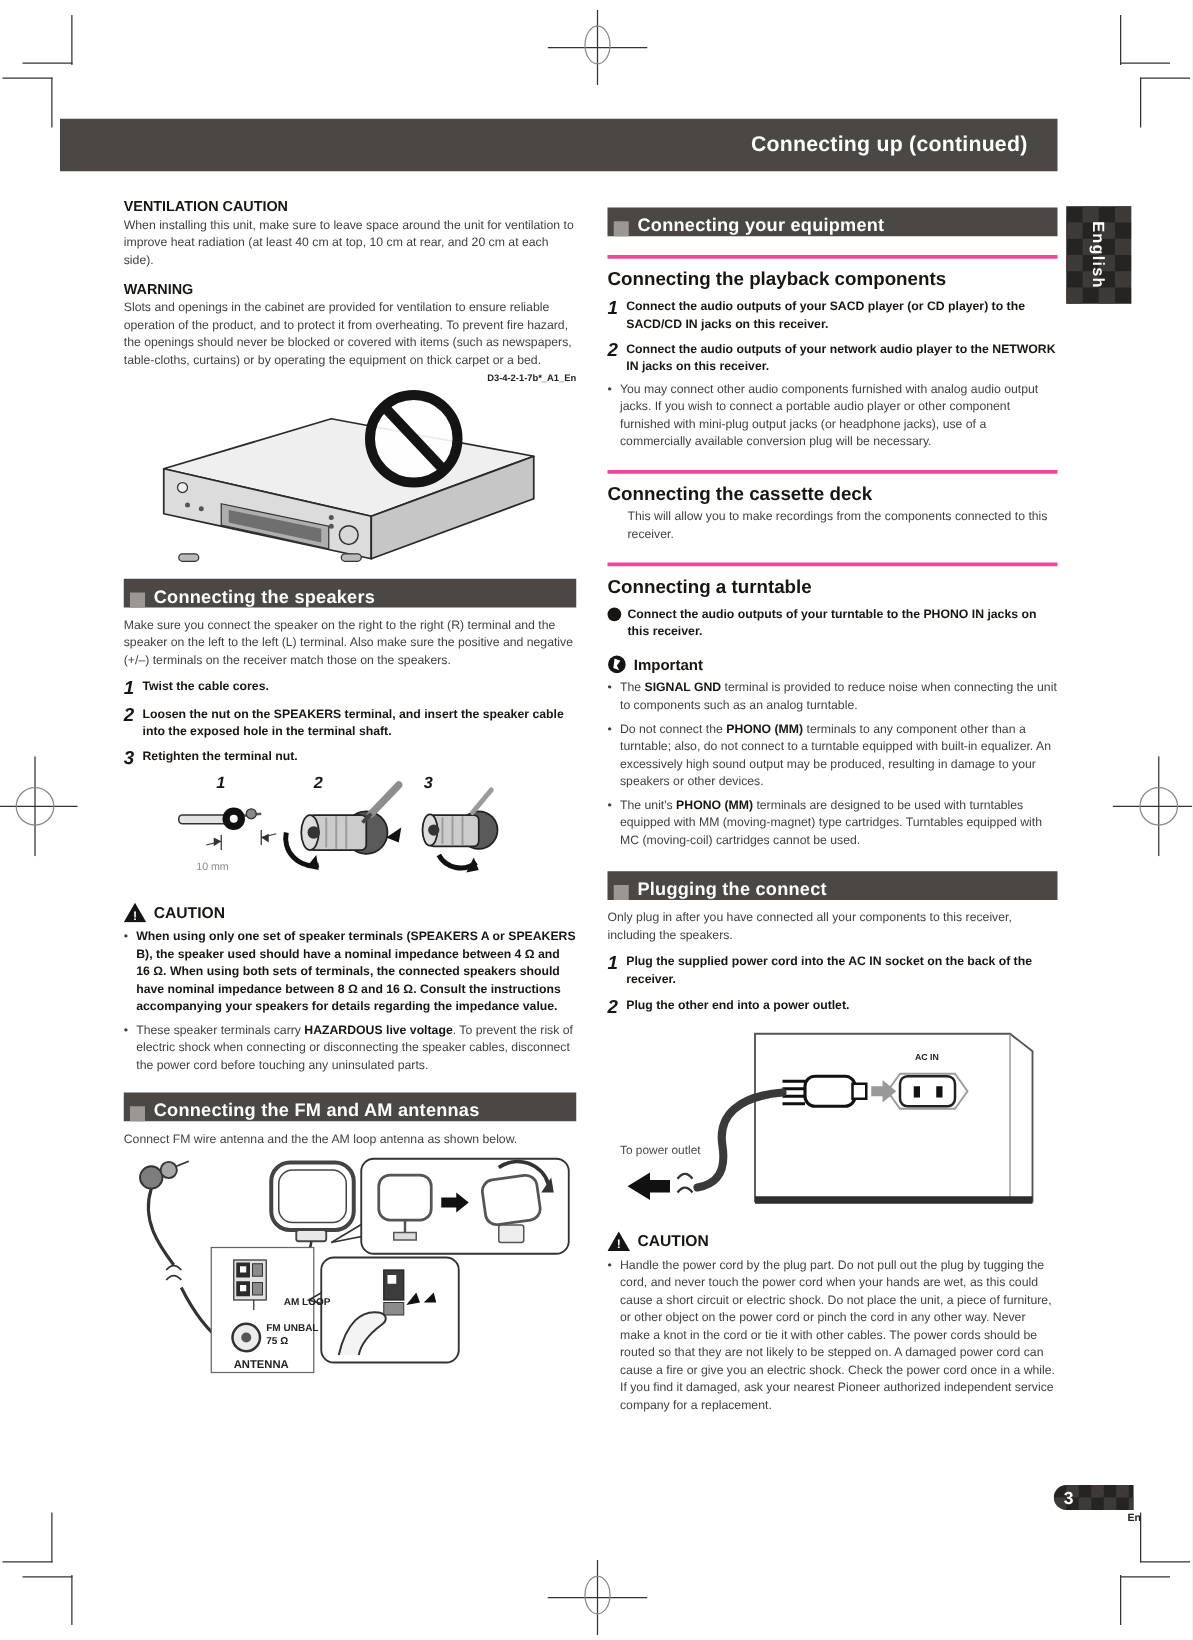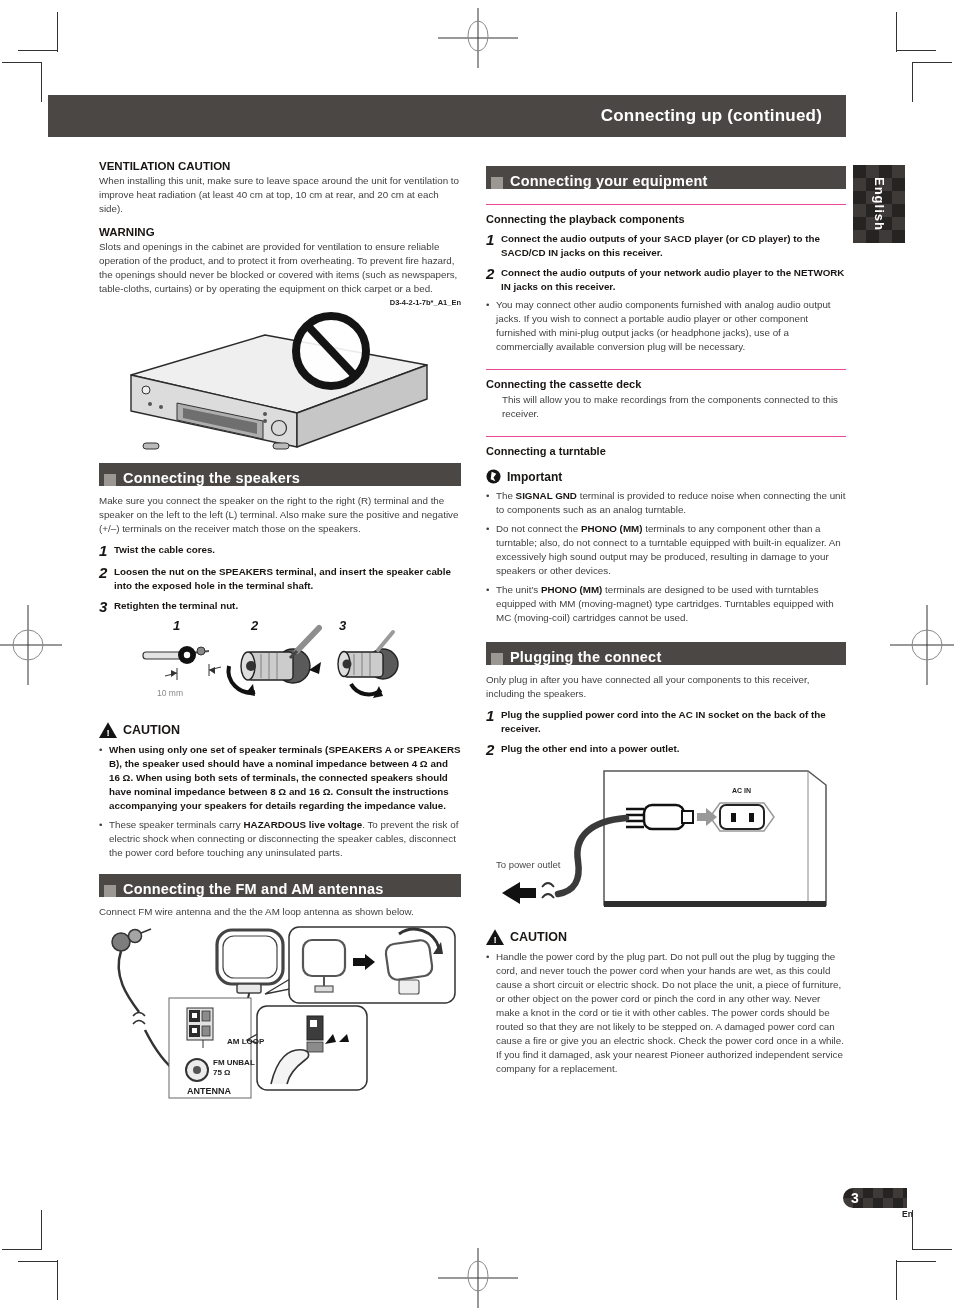--- a/index.html
+++ b/index.html
@@ -25,21 +25,21 @@
   
   .col-left{position:absolute;left:99px;top:160px;width:362px;}
   .col-right{position:absolute;left:486px;top:166px;width:360px;}
   
   h4{margin:0;font-size:11.5px;color:#191513;}
   .body{font-size:9.8px;line-height:1.43;margin:2px 0 0 0;}
   .doc-code{text-align:right;font-size:7.5px;font-weight:bold;color:#222;margin-top:2px;}
   .secbar{background:#4a4745;height:23px;display:flex;align-items:flex-end;gap:7px;padding-left:5px;}
   .secbar .sq{width:12px;height:12px;background:#9b9793;flex:none;}
   .secbar .t{color:#fff;font-weight:bold;font-size:14.5px;letter-spacing:.2px;}
-  .subhead{font-weight:bold;font-size:11px;color:#191513;border-top:1px solid #ec4899;
+  .subhead{font-weight:bold;font-size:15px;color:#191513;border-top:3px solid #ec4899;
            padding-top:8px;margin-top:15px;}
   .step{display:flex;margin-top:7px;}
   .stepnum{font-style:italic;font-weight:bold;font-size:15px;color:#191513;width:15px;flex:none;line-height:1;}
   .steptext{font-weight:bold;font-size:9.8px;color:#191513;line-height:1.38;}
   .bullet{display:flex;margin-top:5px;}
   .bullet .dot{width:10px;flex:none;font-size:9.8px;color:#3f3f3f;line-height:1.43;}
   .bullet .tx{font-size:9.8px;line-height:1.43;}
   .bullet .tx b{color:#191513;}
   .instr{display:flex;margin-top:7px;}
   .instr .cdot{width:11px;height:11px;border-radius:50%;background:#191513;flex:none;margin:1px 5px 0 0;}
@@ -313,20 +313,24 @@
     </div>
     <div class="bullet">
       <span class="dot">•</span>
       <span class="tx">You may connect other audio components furnished with analog audio output jacks. If you wish to connect a portable audio player or other component furnished with mini-plug output jacks (or headphone jacks), use of a commercially available conversion plug will be necessary.</span>
     </div>
 
     <div class="subhead">Connecting the cassette deck</div>
     <p class="note-ind">This will allow you to make recordings from the components connected to this receiver.</p>
 
     <div class="subhead">Connecting a turntable</div>
+    <div class="instr">
+      <span class="cdot"></span>
+      <span class="tx">Connect the audio outputs of your turntable to the PHONO IN jacks on this receiver.</span>
+    </div>
 
     <div class="imphead">
       <svg width="15" height="15" viewBox="0 0 16 16">
         <circle cx="8" cy="8" r="7.5" fill="#141414"></circle>
         <path d="M6 3 L11 5 L8 9 L10 13 L5 11 Z" fill="#fff"></path>
       </svg>
       <span>Important</span>
     </div>
     <div class="bullet">
       <span class="dot">•</span>

